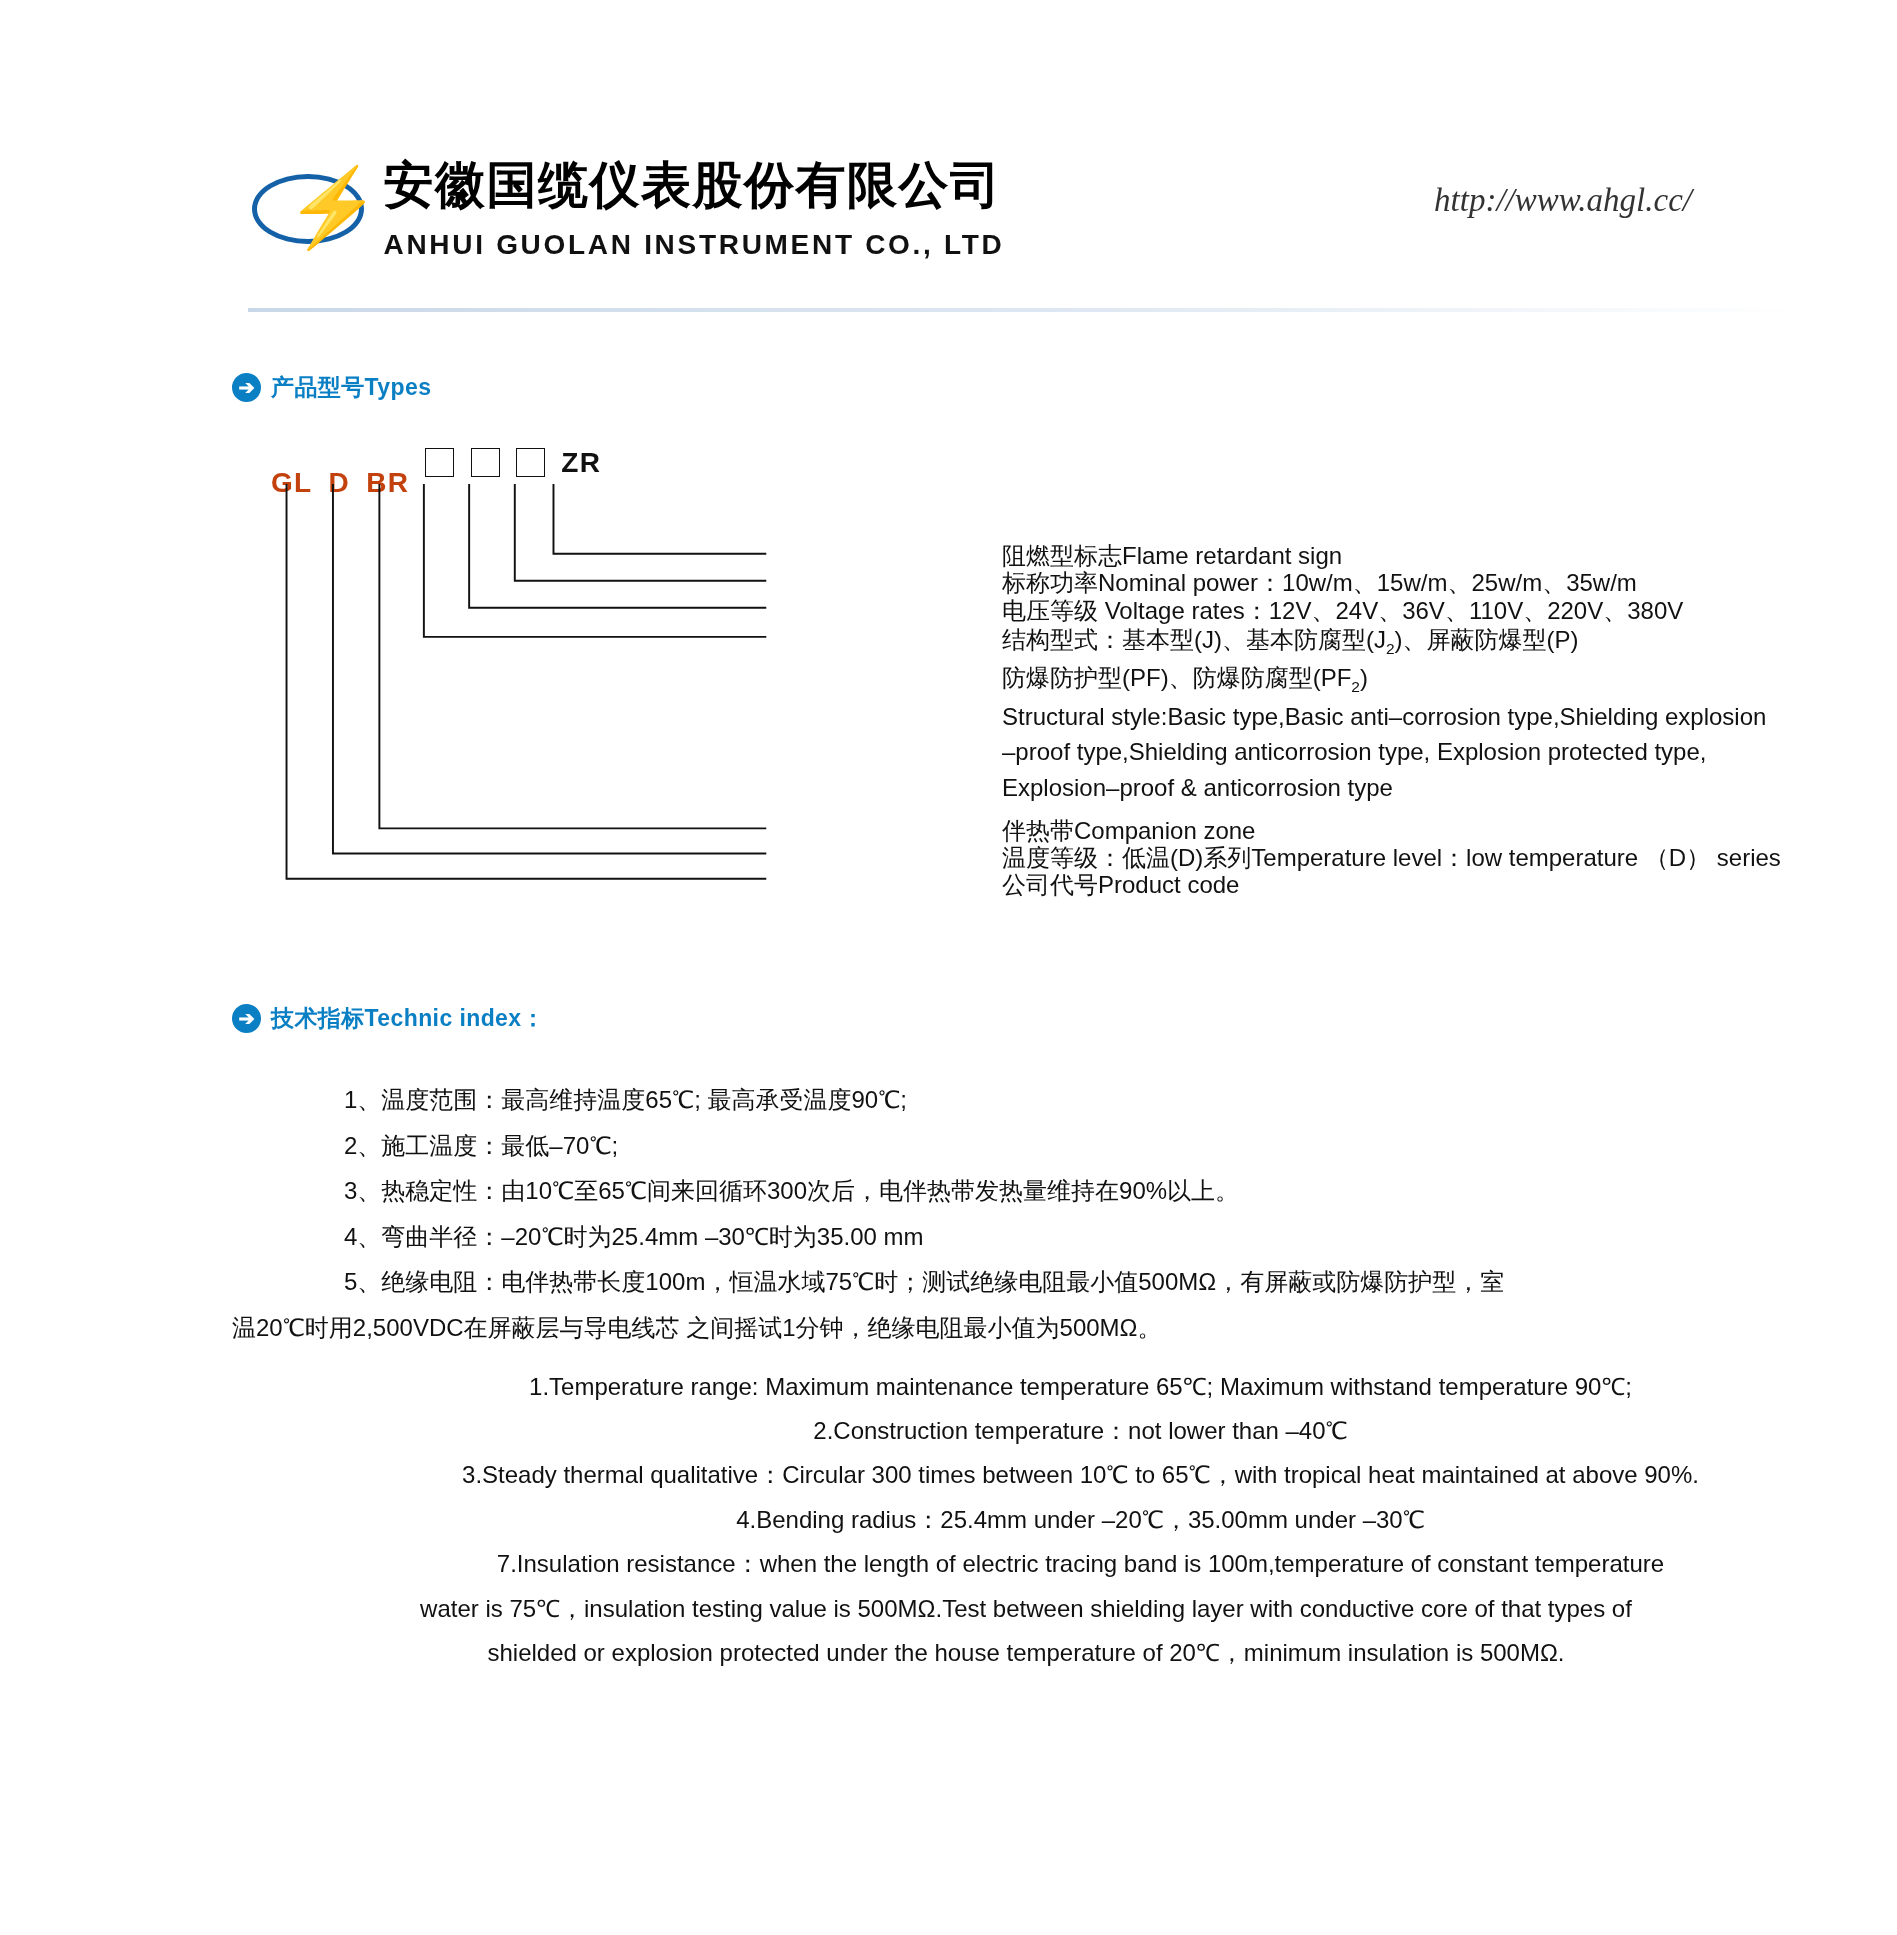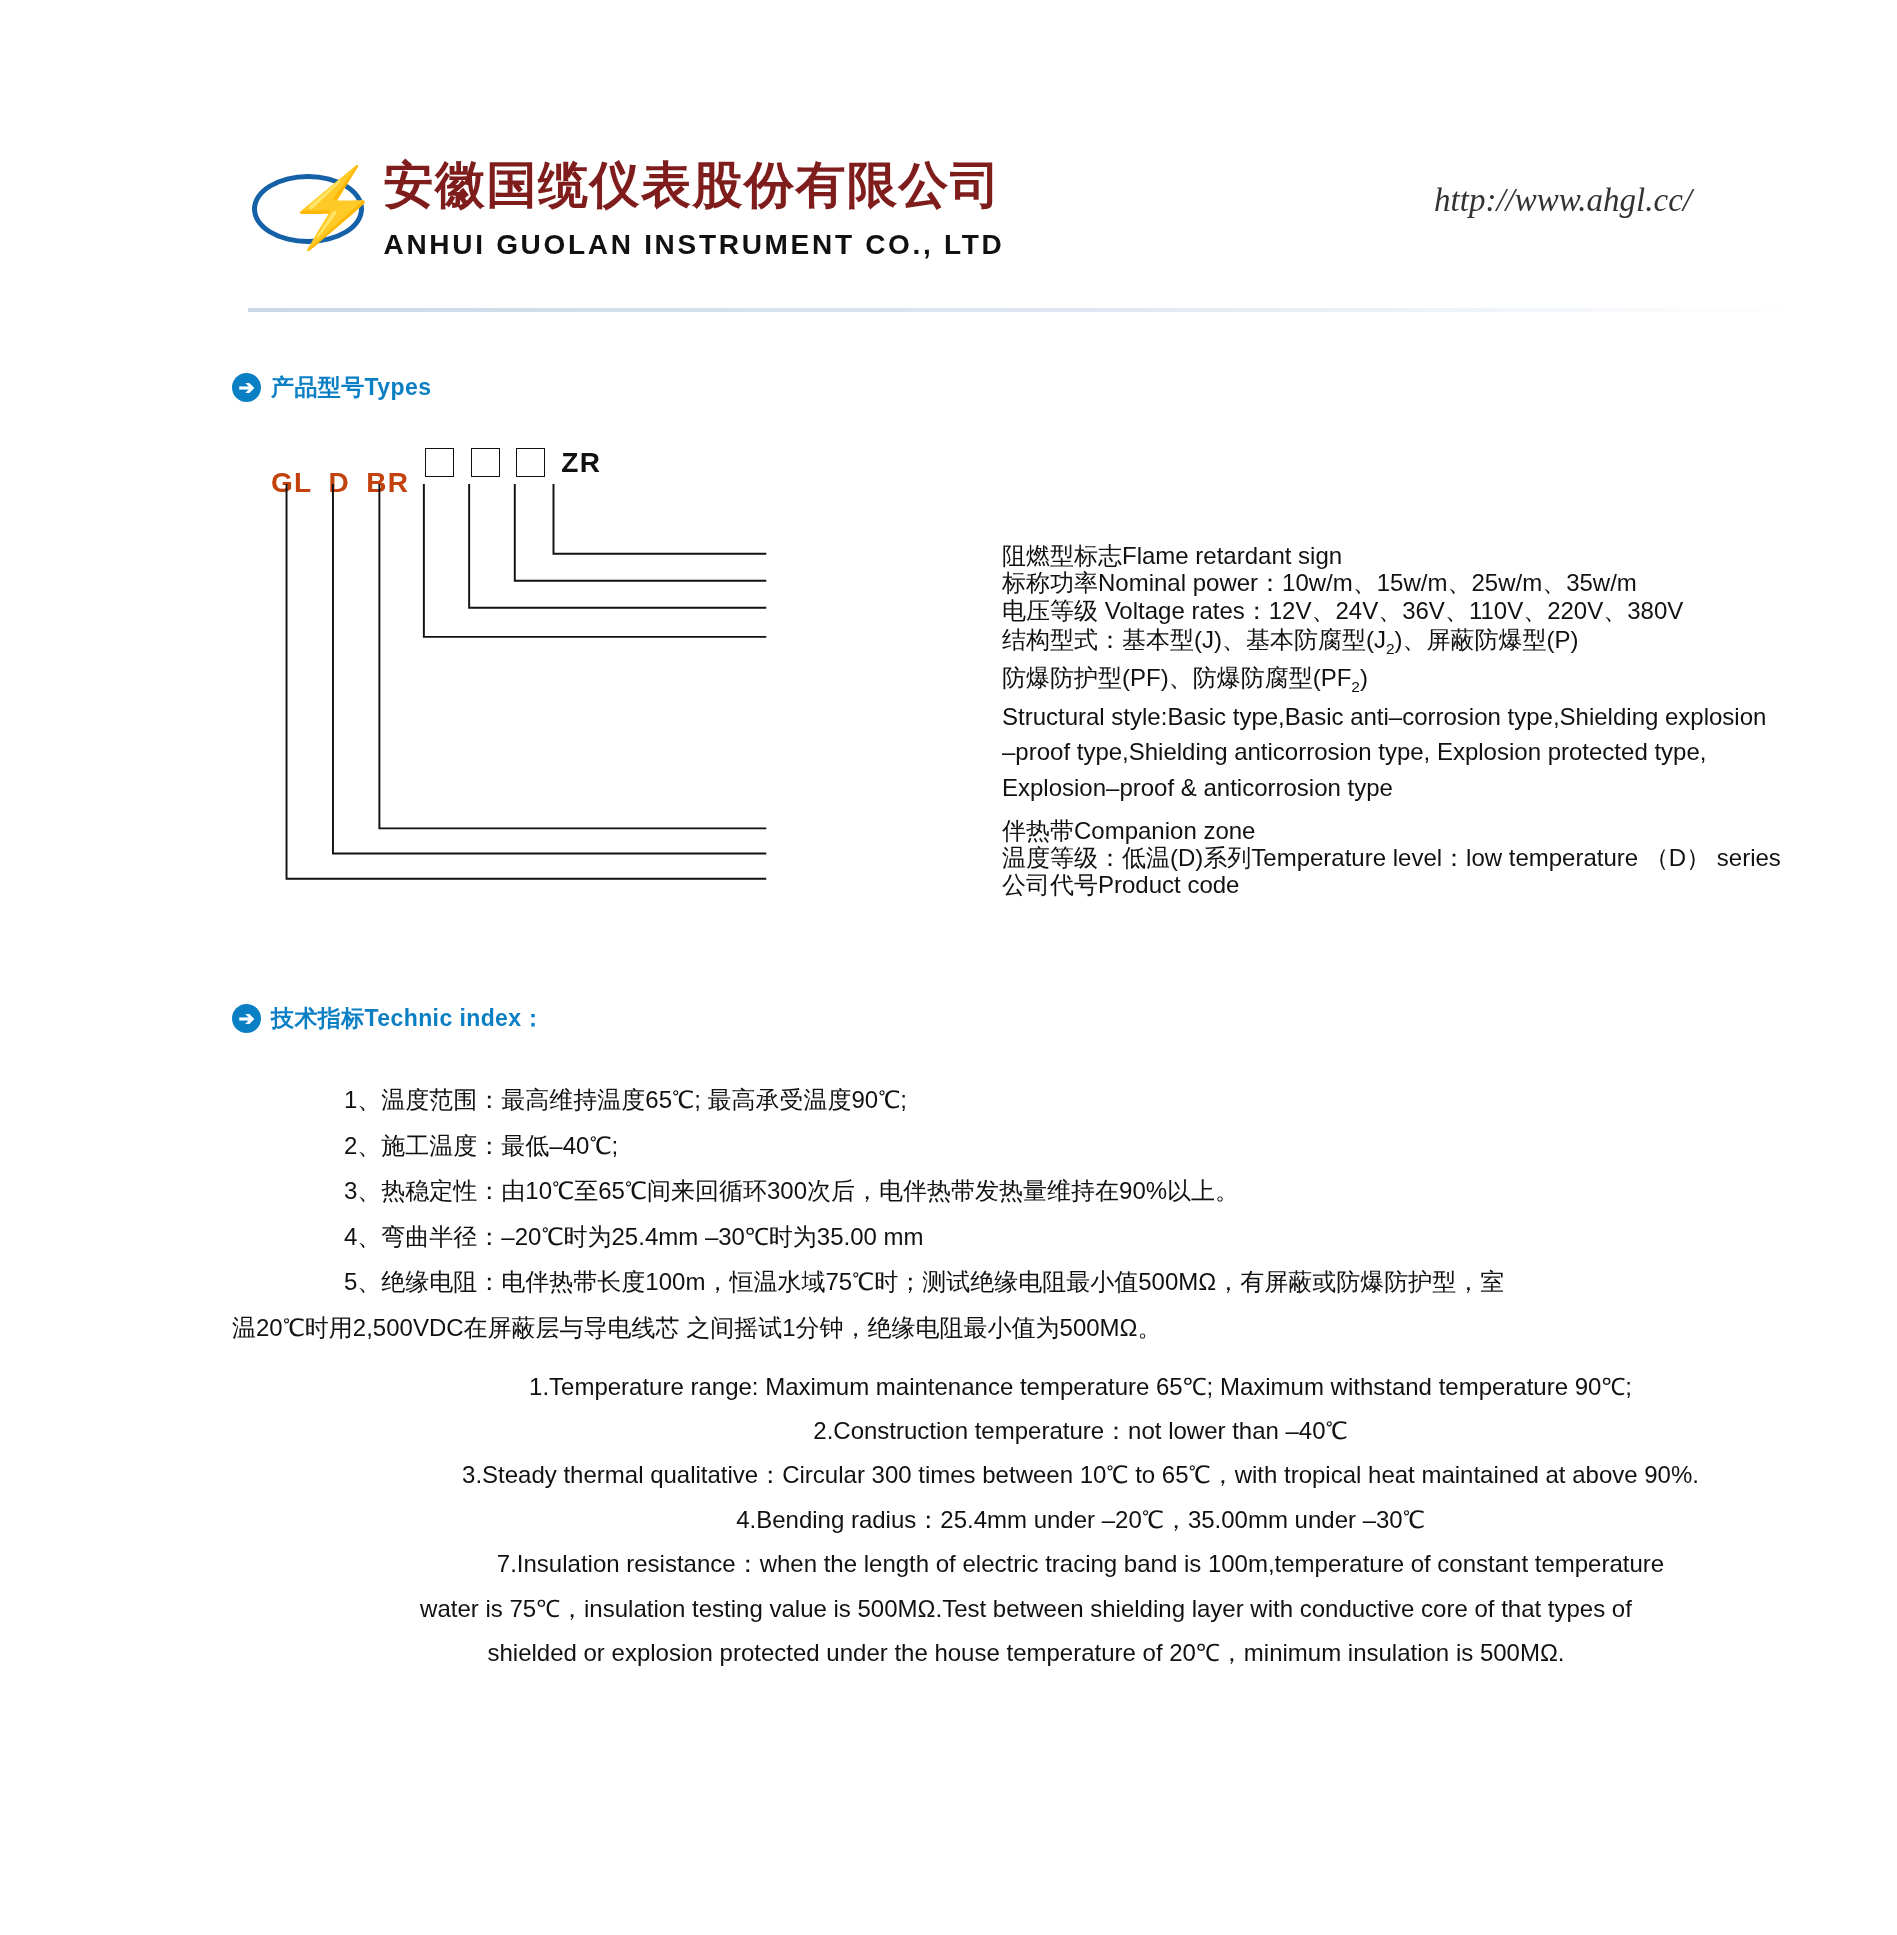--- a/index.html
+++ b/index.html
@@ -64,21 +64,21 @@
     text-align: center;
     font-weight: bold;
   }
   .logo-text {
     margin-left: 15.5px;
   }
   .logo-cn {
     font-size: 50px;
     font-weight: bold;
     letter-spacing: 1.5px;
-    color: #7f1d1d;
+    color: #000000;
     line-height: 1.1;
   }
   .logo-en {
     font-size: 28px;
     font-weight: bold;
     letter-spacing: 2.7px;
     color: #111111;
     margin-top: 16px;
   }
   .header-url {
@@ -319,21 +319,21 @@
   </div>
 
   <div class="tech-block">
     <div class="section-title" style="left:0; top:0;">
       <span class="arrow-icon">➔</span>
       <span class="st-text">技术指标Technic index：</span>
     </div>
 
     <div class="tech-list">
       <div class="tech-cn">1、温度范围：最高维持温度65℃;   最高承受温度90℃;</div>
-      <div class="tech-cn">2、施工温度：最低–40℃;</div>
+      <div class="tech-cn">2、施工温度：最低–70℃;</div>
       <div class="tech-cn">3、热稳定性：由10℃至65℃间来回循环300次后，电伴热带发热量维持在90%以上。</div>
       <div class="tech-cn">4、弯曲半径：–20℃时为25.4mm        –30℃时为35.00 mm</div>
       <div class="tech-cn">5、绝缘电阻：电伴热带长度100m，恒温水域75℃时；测试绝缘电阻最小值500MΩ，有屏蔽或防爆防护型，室</div>
       <div class="tech-cn cont" style="margin-left:-66px;">温20℃时用2,500VDC在屏蔽层与导电线芯 之间摇试1分钟，绝缘电阻最小值为500MΩ。</div>
 
       <div class="gap-sm"></div>
 
       <div class="tech-en">1.Temperature range: Maximum maintenance temperature 65℃; Maximum withstand temperature 90℃;</div>
       <div class="tech-en">2.Construction temperature：not lower than –40℃</div>
       <div class="tech-en">3.Steady thermal qualitative：Circular 300 times between 10℃ to 65℃，with tropical heat maintained at above 90%.</div>

